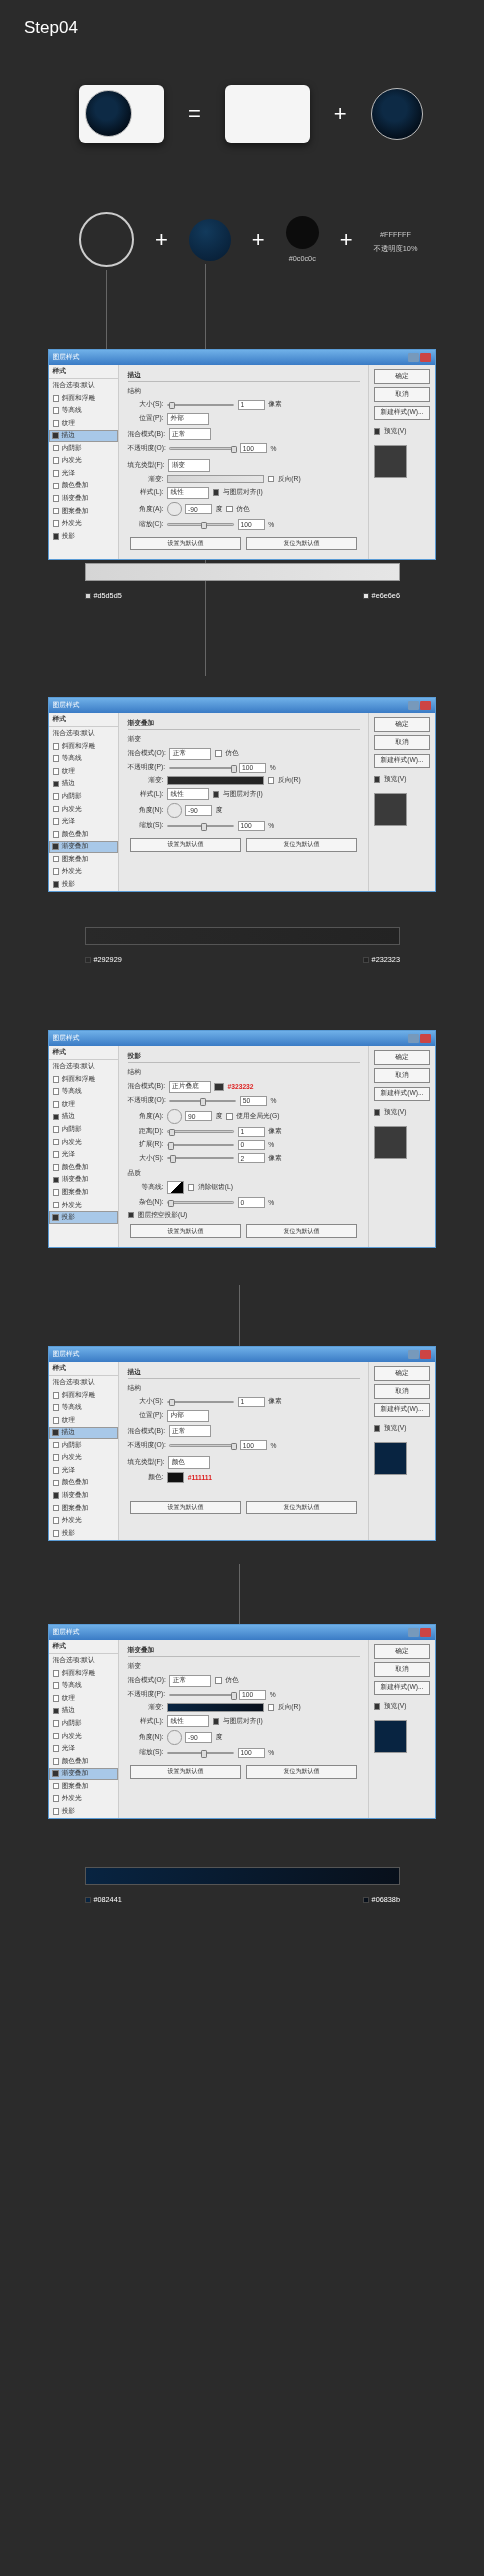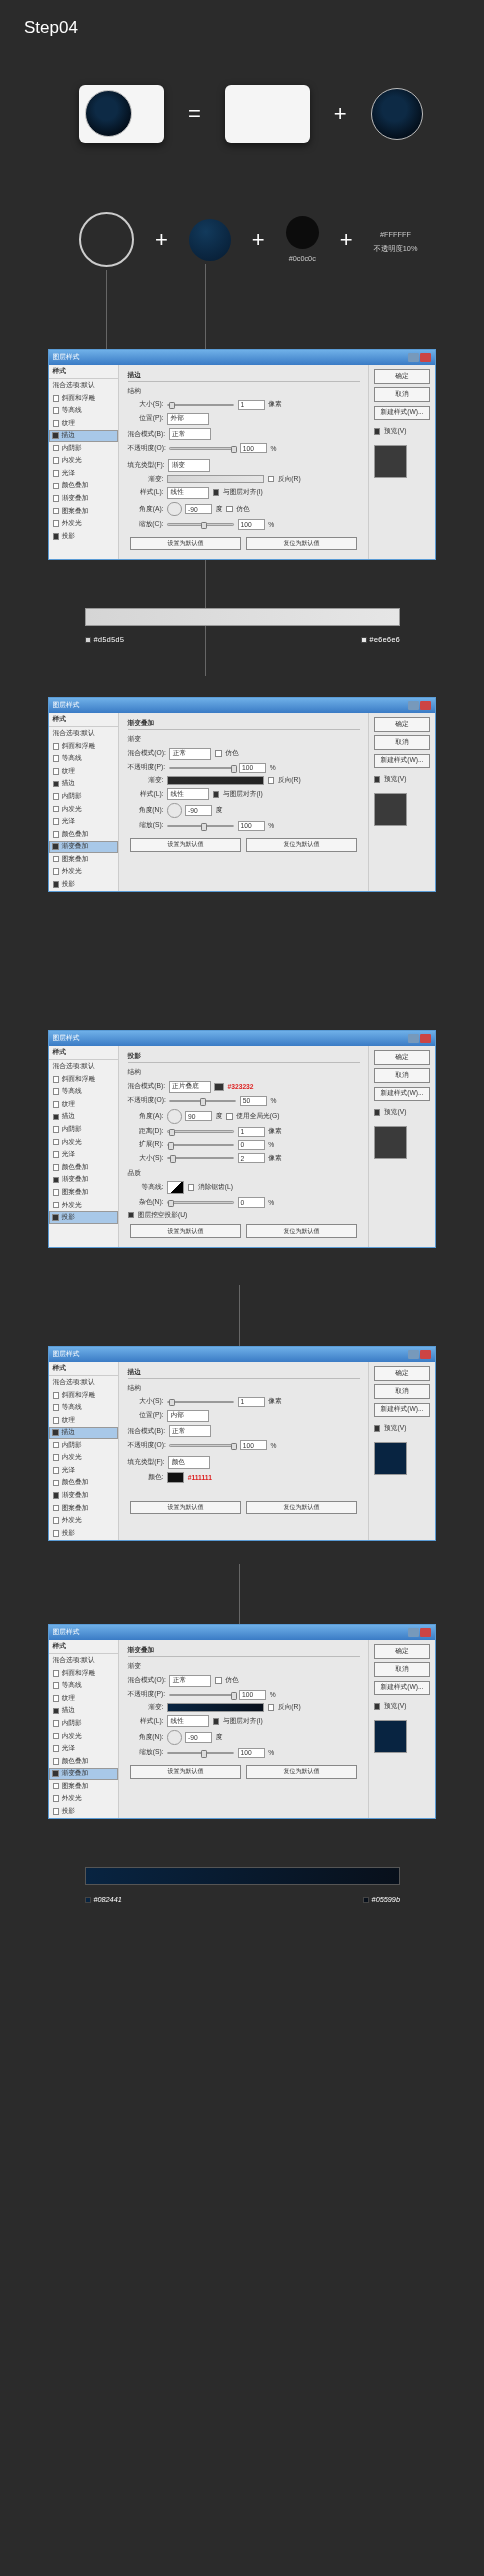--- a/index.html
+++ b/index.html
@@ -237,21 +237,21 @@
           <div class="row">
               <div class="cb c"></div>
               <span>预览(V)</span>
             </div>
           <div class="preview"></div>
         </div>
       </div>
     </div>
   </div>
 
-  <div class="swatch-wrap" style="top:608px;font-family:Liberation Mono, monospace;">
+  <div class="swatch-wrap" style="top:563px;">
     <div class="swatch-bar">
         <div class="g" style="background:linear-gradient(90deg,#d5d5d5,#e6e6e6);"></div>
       </div>
     <div class="swatch-labels">
       <span><span class="sq" style="background:#d5d5d5;"></span><span>#d5d5d5</span></span>
       <span><span class="sq" style="background:#e6e6e6;"></span><span>#e6e6e6</span></span>
     </div>
   </div>
 
   <div class="dlg-wrap" style="top:697px;">
@@ -373,20 +373,29 @@
           <div class="row">
               <div class="cb c"></div>
               <span>预览(V)</span>
             </div>
           <div class="preview"></div>
         </div>
       </div>
     </div>
   </div>
 
+  <div class="swatch-wrap" style="top:927px;">
+    <div class="swatch-bar" style="border-color:#555;">
+        <div class="g" style="background:linear-gradient(90deg,#292929,#232323);"></div>
+      </div>
+    <div class="swatch-labels">
+      <span><span class="sq" style="background:#292929;"></span><span>#292929</span></span>
+      <span><span class="sq" style="background:#232323;"></span><span>#232323</span></span>
+    </div>
+  </div>
 
   <div class="dlg-wrap" style="top:1030px;">
     <div class="dlg">
       <div class="titlebar">
         <span>图层样式</span>
         <div class="title-btns">
             <div class="title-btn min"></div>
             <div class="title-btn"></div>
           </div>
       </div>
@@ -774,24 +783,24 @@
           <div class="row">
               <div class="cb c"></div>
               <span>预览(V)</span>
             </div>
           <div class="preview" style="background:#082441;"></div>
         </div>
       </div>
     </div>
   </div>
 
-  <div class="swatch-wrap" style="top:1867px;font-style:italic;">
+  <div class="swatch-wrap" style="top:1867px;">
     <div class="swatch-bar" style="border-color:#555;">
         <div class="g" style="background:linear-gradient(90deg,#082441,#08101b);"></div>
       </div>
     <div class="swatch-labels">
       <span><span class="sq" style="background:#082441;"></span><span>#082441</span></span>
-      <span><span class="sq" style="background:#08101b;"></span><span>#05599b</span></span>
+      <span><span class="sq" style="background:#08101b;"></span><span>#06838b</span></span>
     </div>
   </div>
 
 </div>
 
 
 </body></html>

